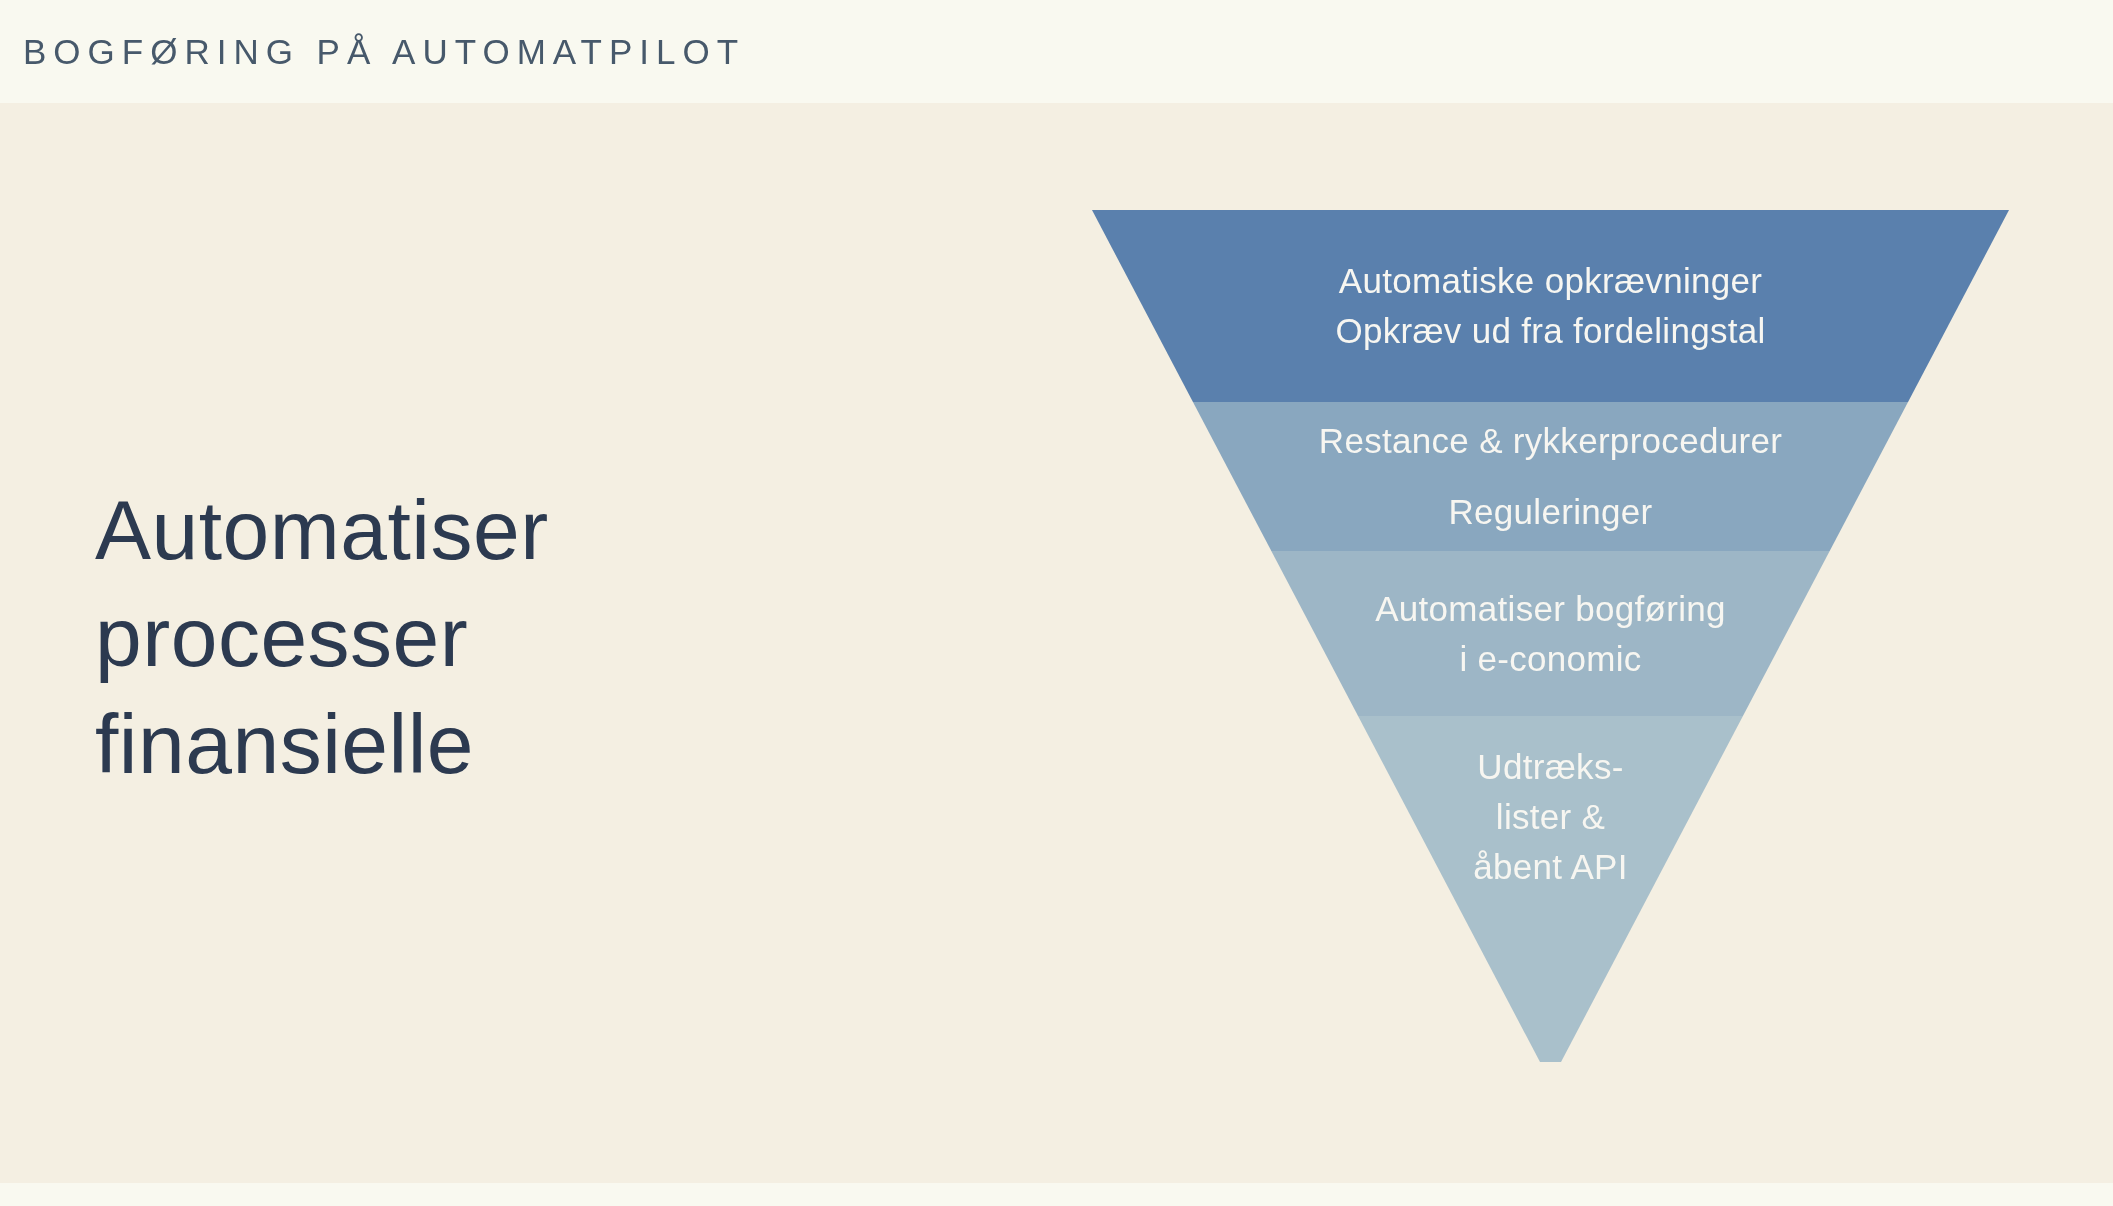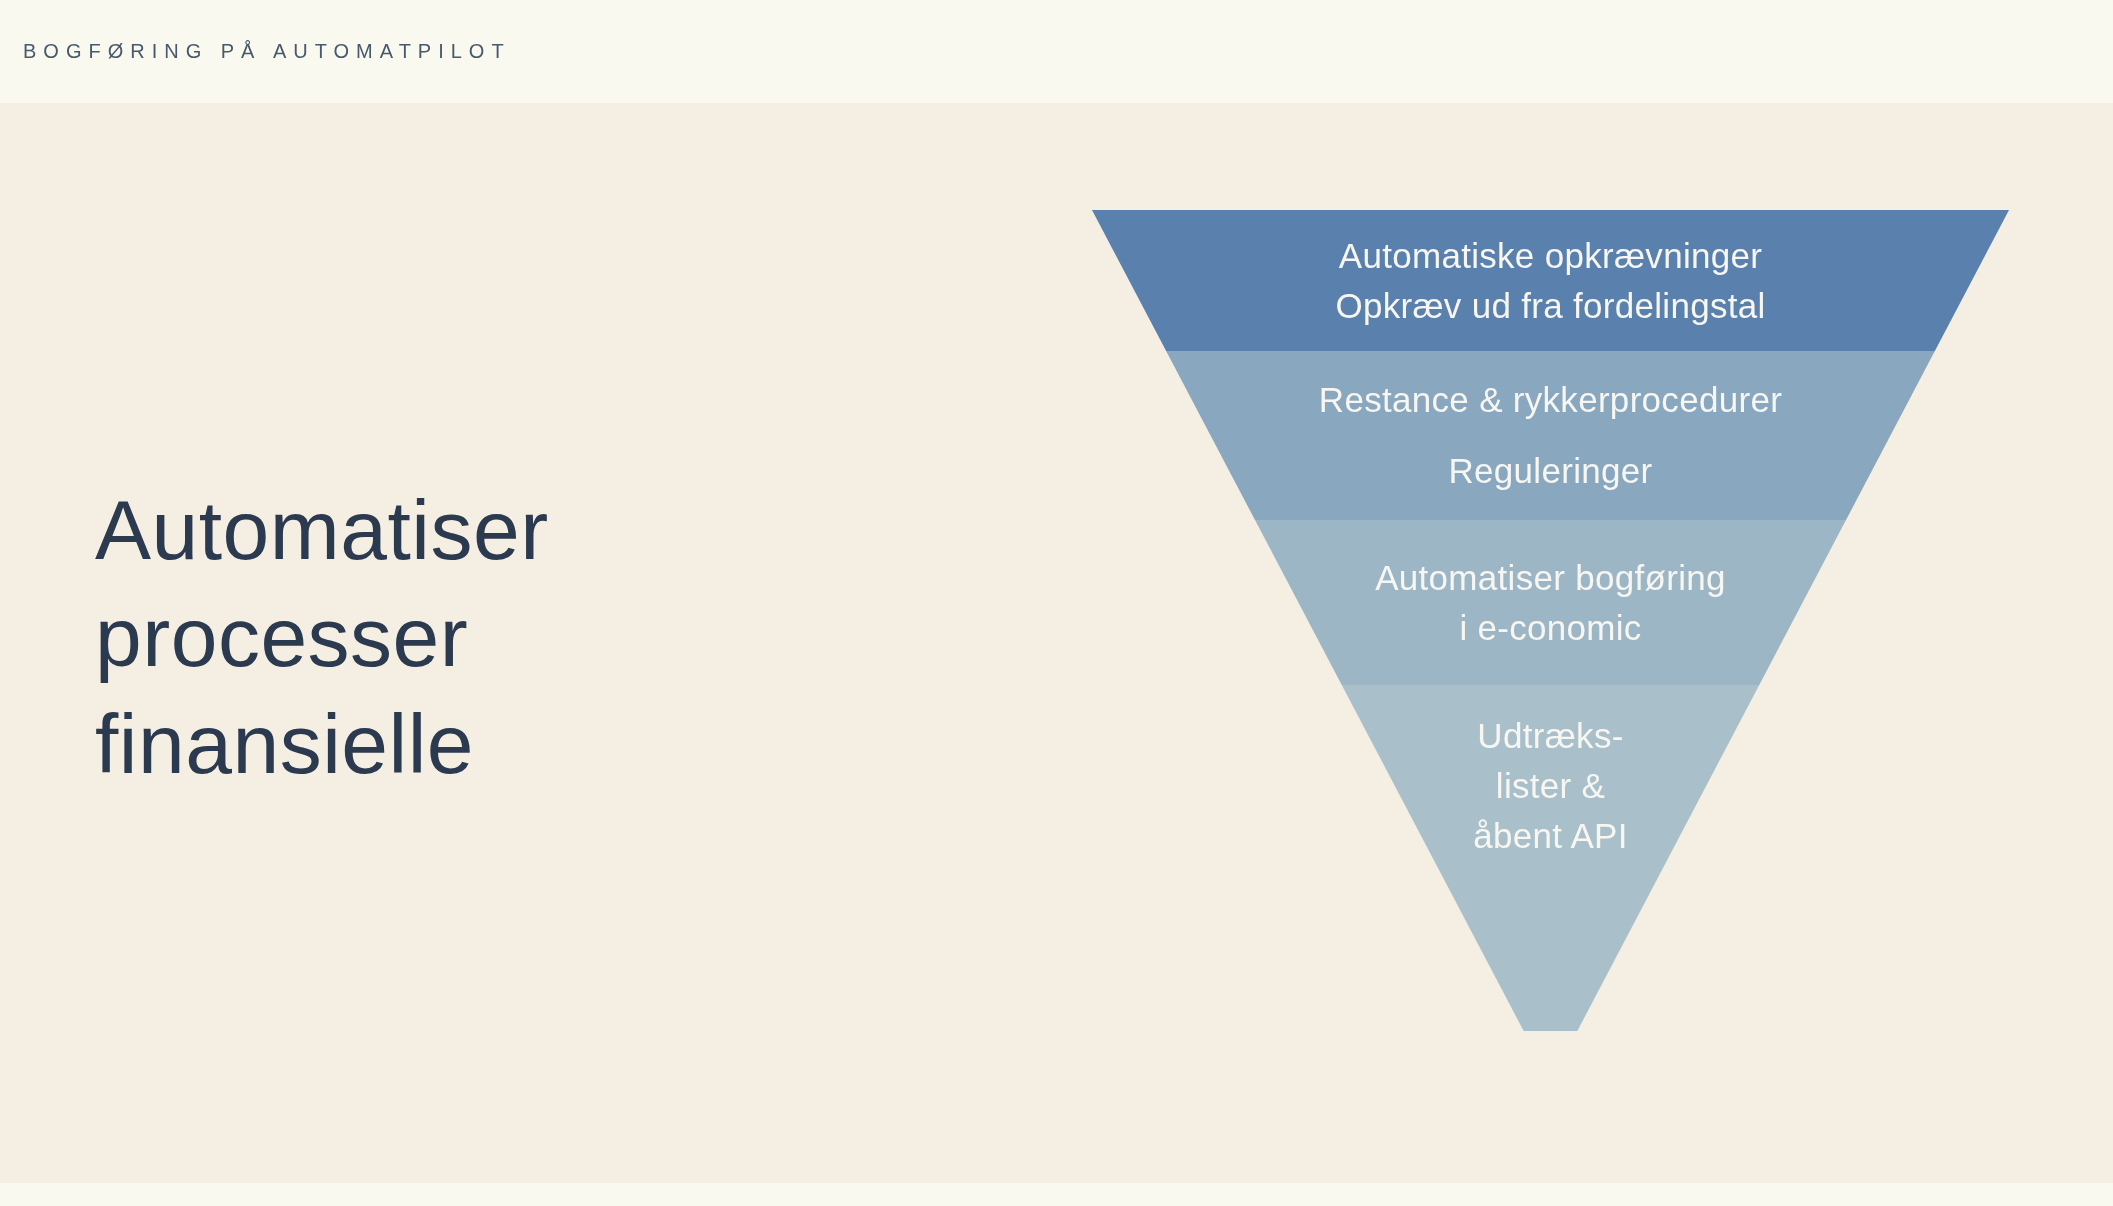--- a/index.html
+++ b/index.html
@@ -22,21 +22,21 @@
     position: absolute;
     top: 0; left: 0; right: 0;
     height: 103px;
     background: var(--page-bg, #f9f9f0);
     display: flex;
     align-items: center;
     padding-left: 23px;
     box-sizing: border-box;
   }
   .eyebrow {
-    font-size: 20px;
+    font-size: 35px;
     font-weight: 500;
     letter-spacing: 7px;
     color: var(--eyebrow-color, #47596b);
     white-space: nowrap;
   }
   
   .slide {
     position: absolute;
     top: 103px; left: 0; right: 0;
     height: 1080px;
@@ -70,22 +70,22 @@
     flex-direction: column;
     align-items: center;
     justify-content: center;
     text-align: center;
     color: var(--tier-text, #f7f6f1);
     font-size: 35px;
     line-height: 50px;
     font-weight: 400;
     letter-spacing: 0.3px;
   }
-  .tier-0 { height: 141px; }
-  .tier-1 { height: 169px; gap: 21px; }
+  .tier-0 { height: 192px; }
+  .tier-1 { height: 149px; gap: 21px; }
   .tier-2 { height: 165px; }
   .tier-3 { height: 346px; justify-content: flex-start; padding-top: 26px; }
   .tier-line { display: block; }
   
   .bottombar {
     position: absolute;
     left: 0; right: 0; bottom: 0;
     height: 23px;
     background: var(--page-bg, #f9f9f0);
   }

